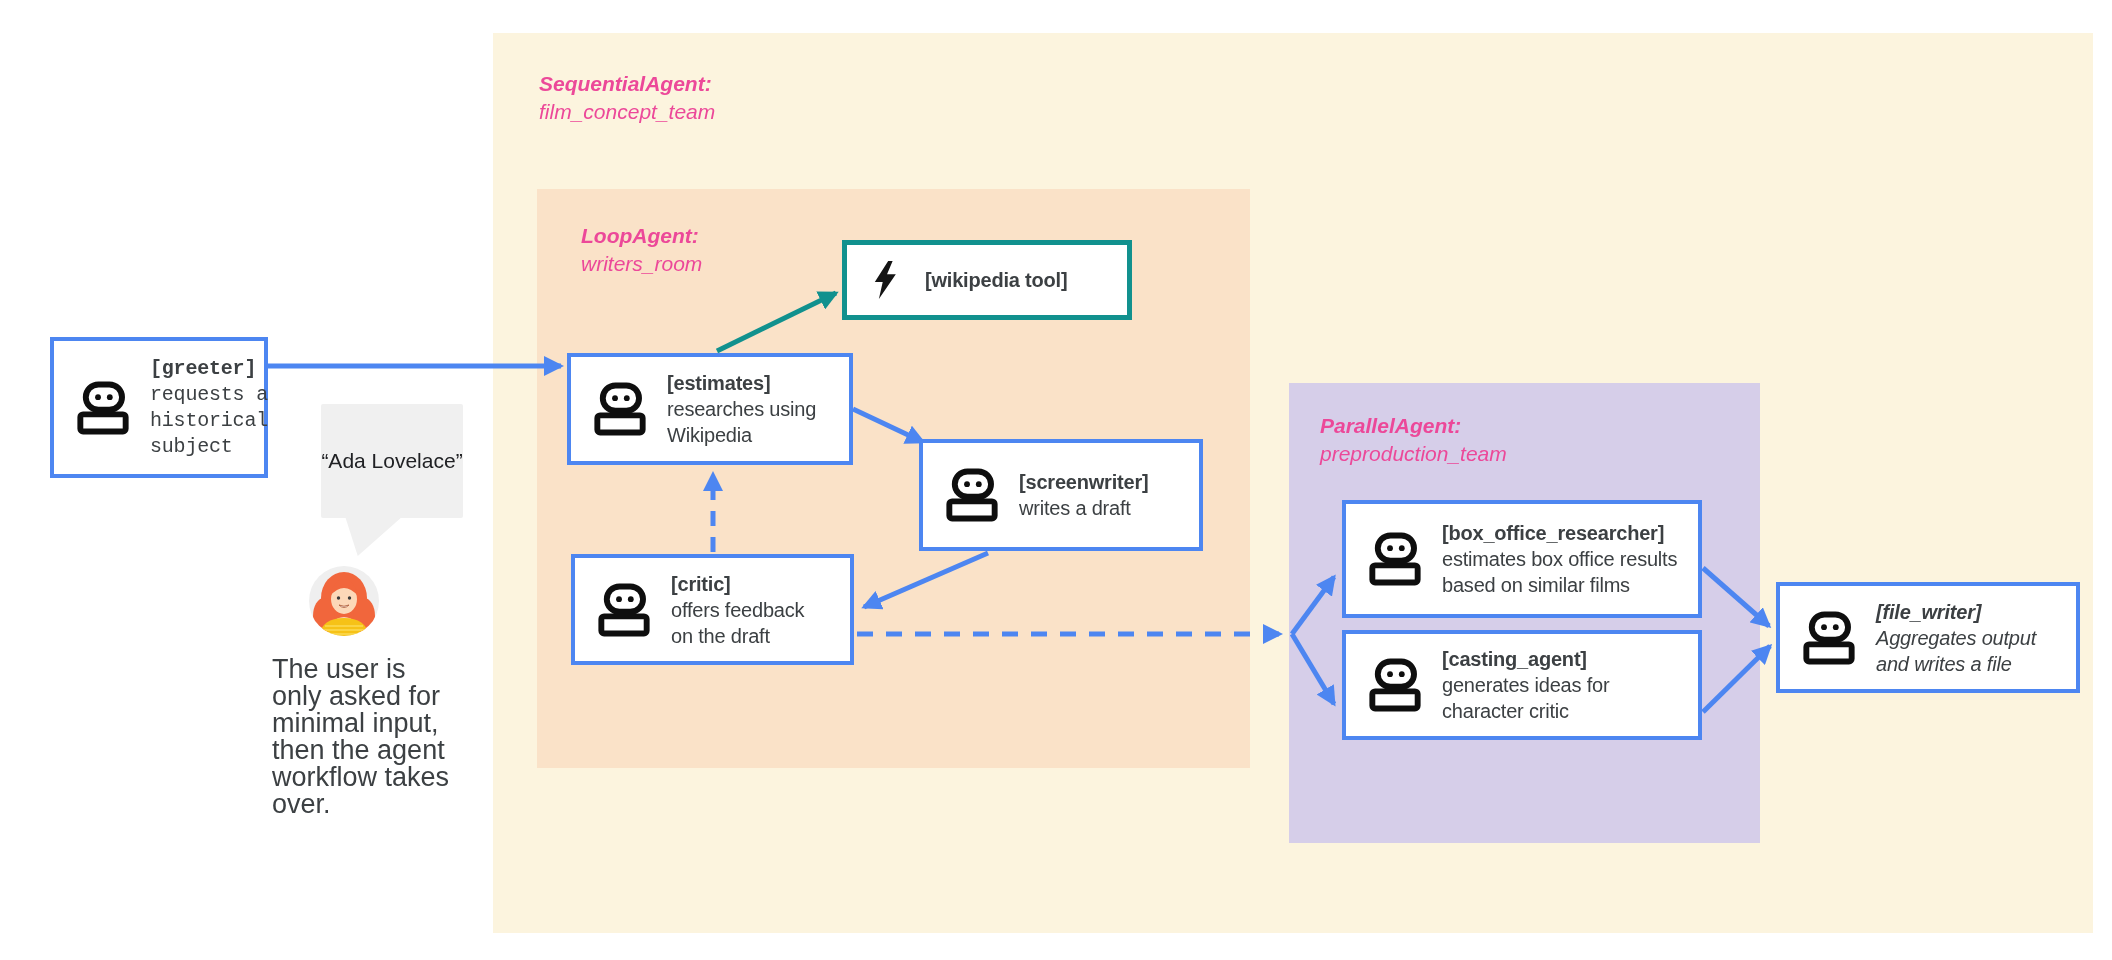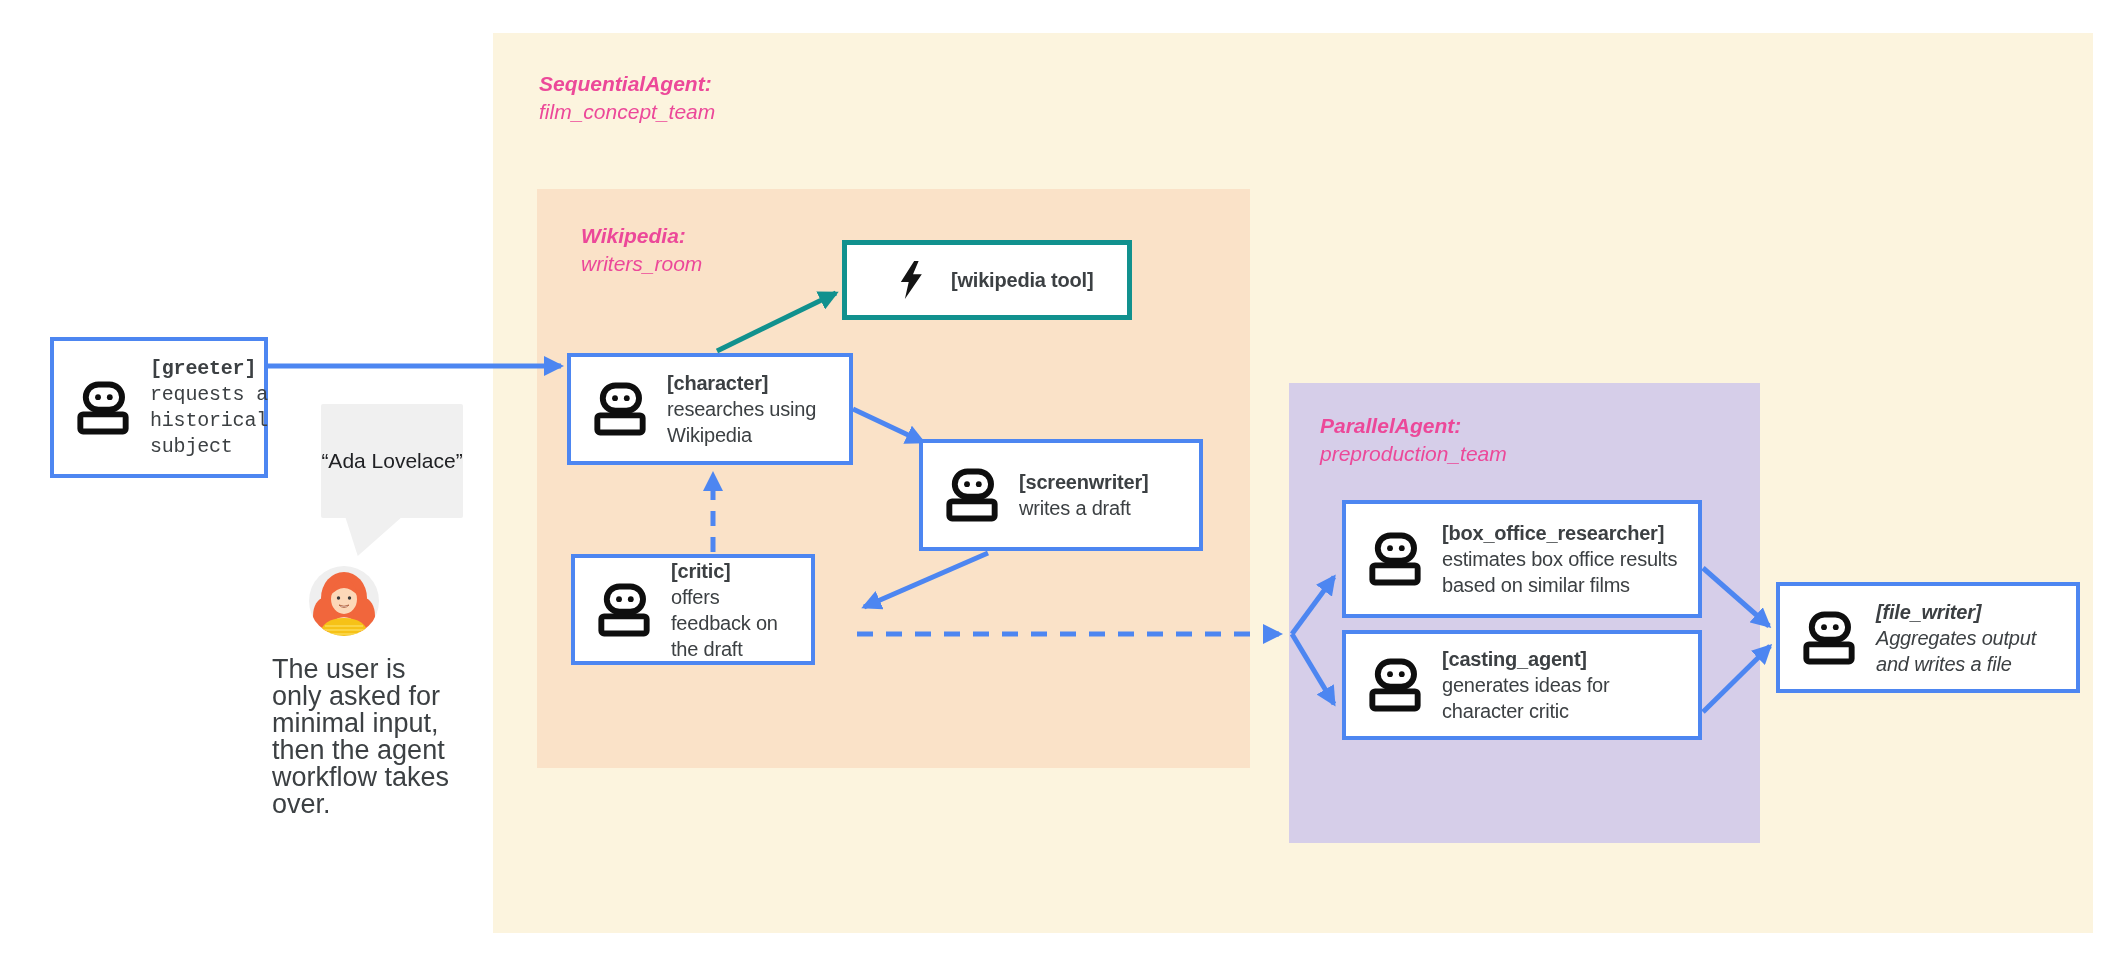--- a/index.html
+++ b/index.html
@@ -11,21 +11,21 @@
   #region-loop{left:537px;top:189px;width:713px;height:579px;background:#fae2c8;}
   #region-parallel{left:1289px;top:383px;width:471px;height:460px;background:#d6cee9;}
 
   .region-label{position:absolute;z-index:4;font-size:21px;line-height:28px;color:#ec4899;font-style:italic;}
   .rl-bold{font-weight:bold;}
 
   #arrow-layer{position:absolute;left:0;top:0;z-index:2;}
 
   .node{position:absolute;z-index:3;background:#ffffff;border:4px solid #4d86f1;
         box-sizing:border-box;display:flex;align-items:center;gap:18px;padding:0 20px;}
-  .node--tool{border:5px solid #11918e;gap:26px;padding:0 50px;}
+  .node--tool{border:5px solid #11918e;gap:26px;padding:0 24px;}
   .ntext{font-size:20px;line-height:26px;letter-spacing:-0.2px;color:#3c4043;}
   .ntitle{font-weight:bold;white-space:nowrap;}
   .robot{width:58px;height:54px;flex:0 0 auto;}
   .bolt{width:28px;height:40px;flex:0 0 auto;}
 
   .note{position:absolute;z-index:4;font-size:27px;line-height:27px;color:#3c4043;}
 
   #speech-bubble{position:absolute;z-index:4;left:321px;top:404px;width:142px;height:114px;
         background:#f0f0f0;border-radius:2px;display:flex;align-items:center;justify-content:center;
         text-align:center;font-size:21px;line-height:28px;color:#202124;}
@@ -78,21 +78,21 @@
       <line x1="1703" y1="712" x2="1770" y2="646" marker-end="url(#ah-blue)"></line>
     </g>
     <line x1="717" y1="351" x2="836" y2="293" stroke="#11918e" stroke-width="5" fill="none" marker-end="url(#ah-teal)"></line>
   </svg>
 
   <div class="region-label" style="left:539px;top:70px;">
     <div class="rl-bold">SequentialAgent:</div>
     <div>film_concept_team</div>
   </div>
   <div class="region-label" style="left:581px;top:222px;">
-    <div class="rl-bold">Wikipedia:</div>
+    <div class="rl-bold">LoopAgent:</div>
     <div>writers_room</div>
   </div>
   <div class="region-label" style="left:1320px;top:412px;">
     <div class="rl-bold">ParallelAgent:</div>
     <div>preproduction_team</div>
   </div>
 
   <div class="node" style="left:50px;top:337px;width:218px;height:141px;">
     <svg class="robot">
         <use href="#sym-robot"></use>
@@ -101,21 +101,21 @@
       <div class="ntitle">[greeter]</div>
       <div>requests a historical subject</div>
     </div>
   </div>
 
   <div class="node" style="left:567px;top:353px;width:286px;height:112px;">
     <svg class="robot">
         <use href="#sym-robot"></use>
       </svg>
     <div class="ntext" style="max-width:172px;">
-      <div class="ntitle">[character]</div>
+      <div class="ntitle">[estimates]</div>
       <div>researches using Wikipedia</div>
     </div>
   </div>
 
   <div class="node node--tool" style="left:842px;top:240px;width:290px;height:80px;">
     <svg class="bolt">
         <use href="#sym-bolt"></use>
       </svg>
     <div class="ntext">
       <div class="ntitle">[wikipedia tool]</div>
@@ -125,21 +125,21 @@
   <div class="node" style="left:919px;top:439px;width:284px;height:112px;">
     <svg class="robot">
         <use href="#sym-robot"></use>
       </svg>
     <div class="ntext" style="max-width:175px;">
       <div class="ntitle">[screenwriter]</div>
       <div>writes a draft</div>
     </div>
   </div>
 
-  <div class="node" style="left:571px;top:554px;width:244px;height:111px;">
+  <div class="node" style="left:571px;top:554px;width:283px;height:111px;">
     <svg class="robot">
         <use href="#sym-robot"></use>
       </svg>
     <div class="ntext" style="max-width:155px;">
       <div class="ntitle">[critic]</div>
       <div>offers feedback on the draft</div>
     </div>
   </div>
 
   <div class="node" style="left:1342px;top:500px;width:360px;height:118px;">

